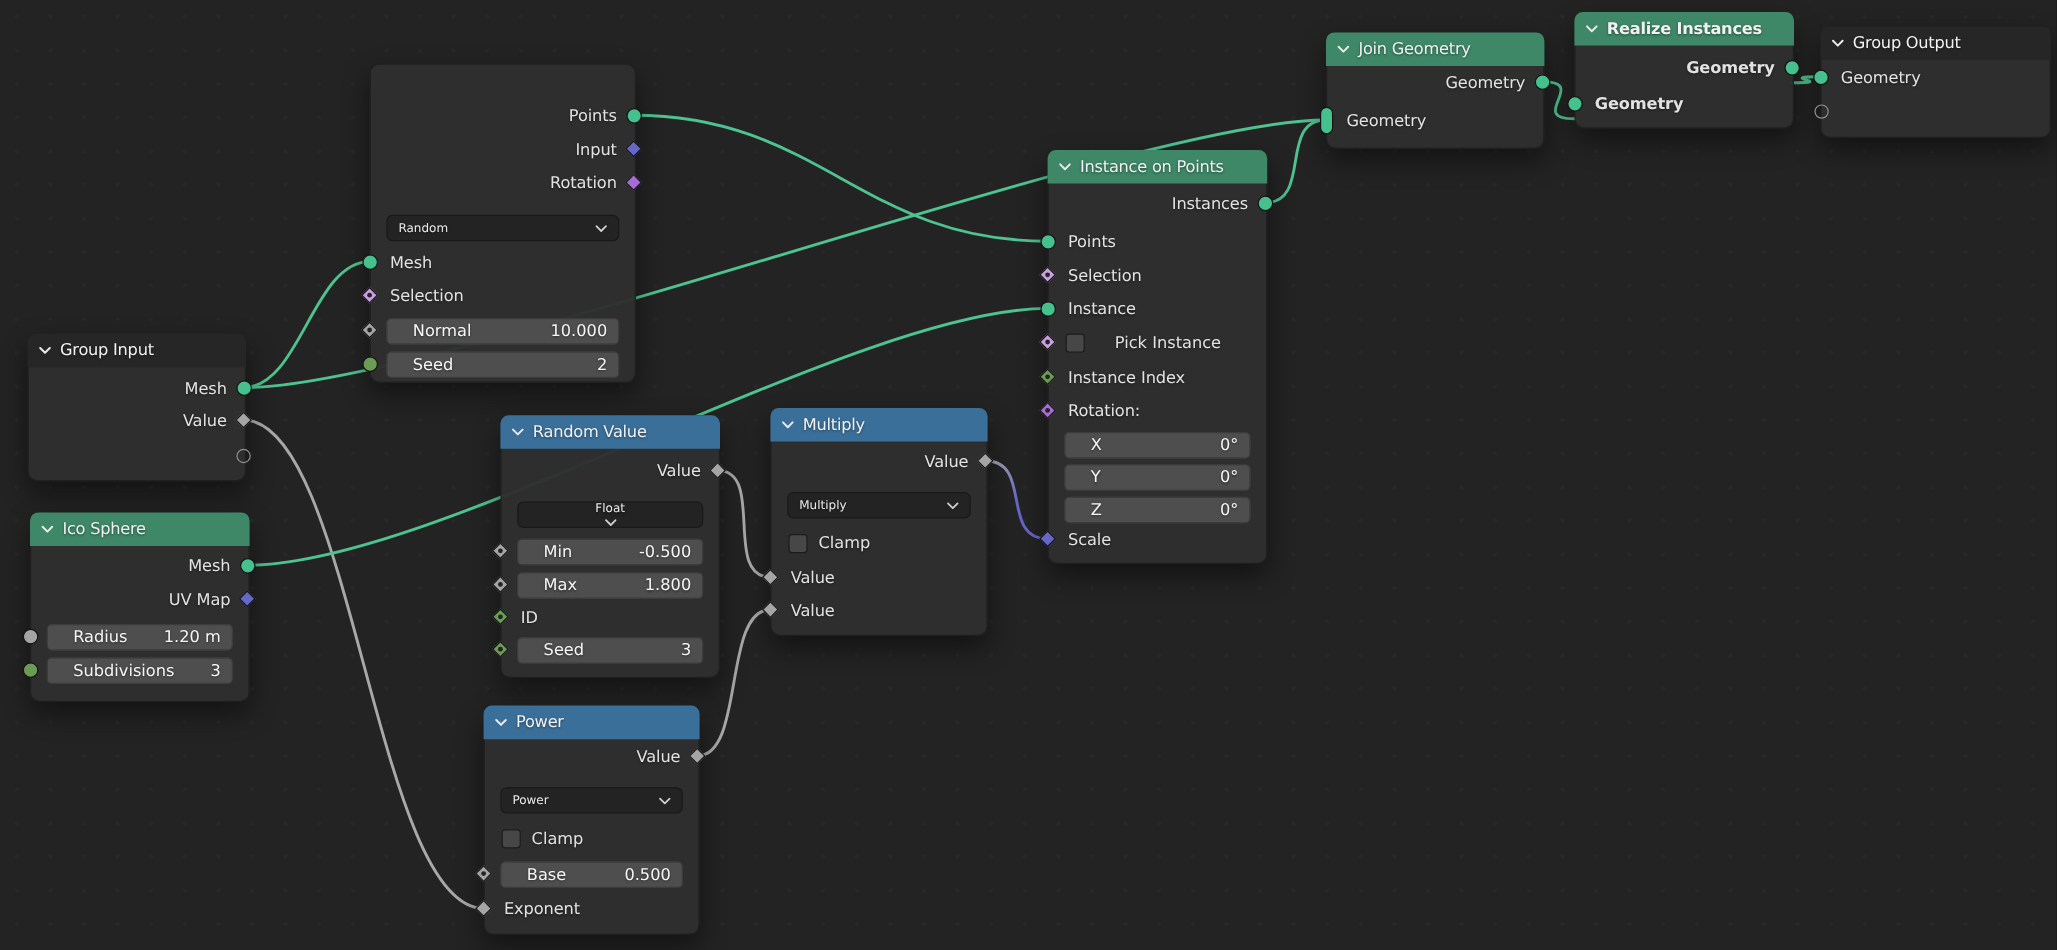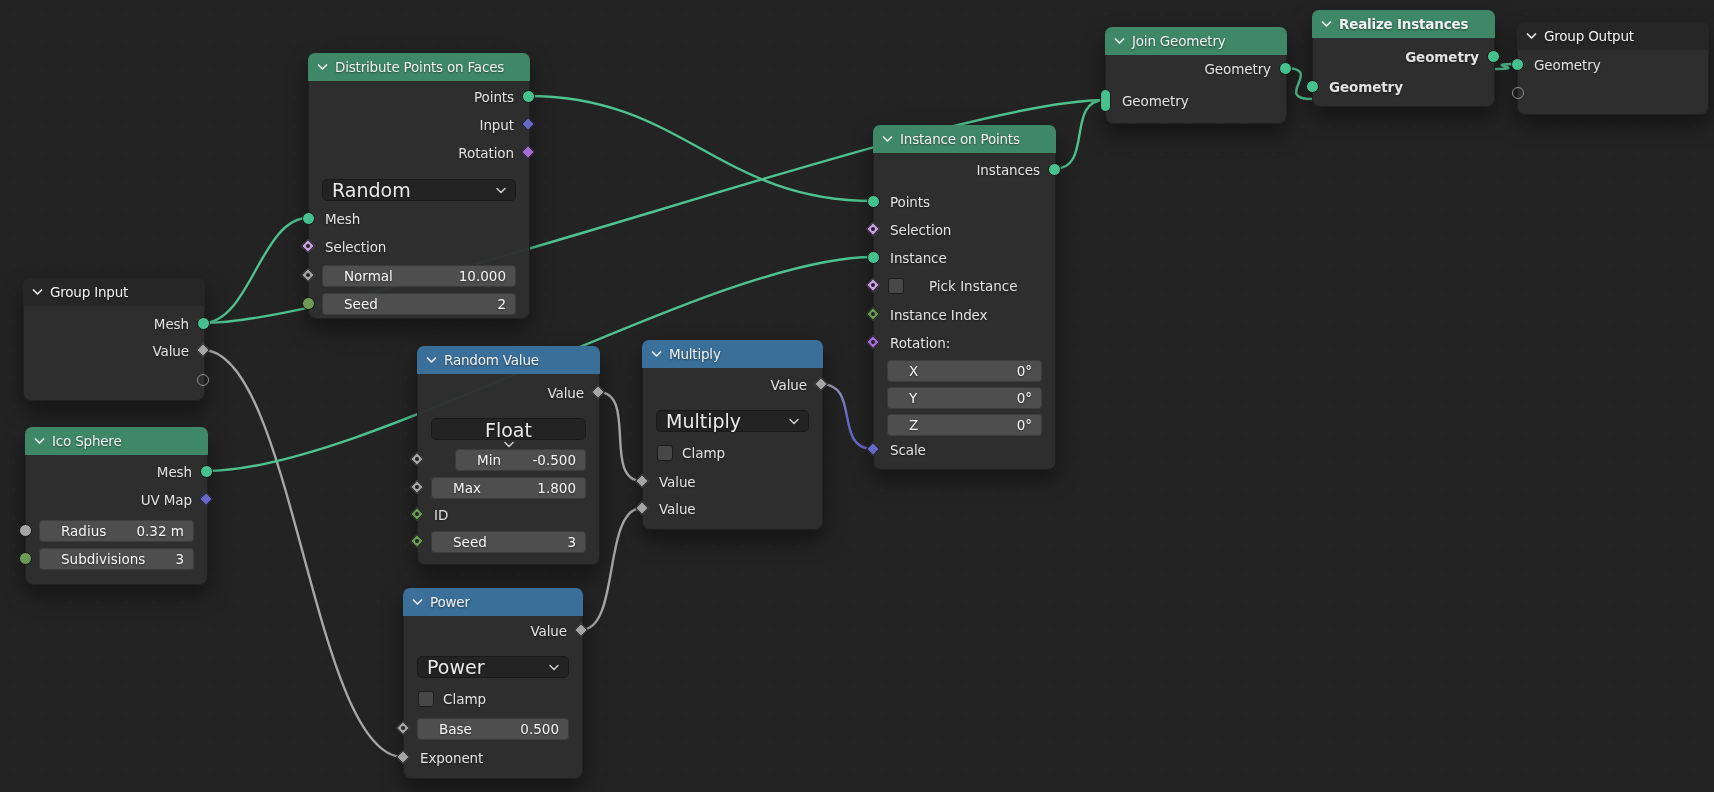--- a/index.html
+++ b/index.html
@@ -37,21 +37,21 @@
     border-radius:4px;display:flex;align-items:center;justify-content:space-between;
     padding:0 10px;box-sizing:border-box;font-size:13.5px;color:#f5f5f5;
     box-shadow:inset 0 0 0 1px rgba(0,0,0,0.22);
     text-shadow:0 1px 2px rgba(0,0,0,0.4);
   }
   .slider .lab{margin-left:12px;}
   .dropdown{
     position:absolute;left:13px;right:13px;height:22px;background:#232323;
     border:1px solid #191919;border-radius:5px;display:flex;align-items:center;
     justify-content:space-between;padding:0 9px;box-sizing:border-box;
-    color:#eaeaea;font-size:19px;text-shadow:0 1px 2px rgba(0,0,0,0.4);
+    color:#eaeaea;font-size:10px;text-shadow:0 1px 2px rgba(0,0,0,0.4);
   }
   .checkrow{position:absolute;left:14px;height:22px;display:flex;align-items:center;gap:9px;
     color:#e2e2e2;font-size:13.5px;text-shadow:0 1px 2px rgba(0,0,0,0.4);}
   .checkbox{width:14px;height:14px;background:#474747;border:1px solid #1c1c1c;border-radius:3px;flex:0 0 auto;}
   .sock{position:absolute;z-index:4;box-sizing:border-box;}
   .sock.circle{width:13px;height:13px;border-radius:50%;border:1px solid #141414;}
   .sock.diamond{width:10px;height:10px;border:1px solid #141414;transform:rotate(45deg);
     display:flex;align-items:center;justify-content:center;}
   .sock.diamond .dot{width:4px;height:4px;border-radius:50%;background:#242424;transform:rotate(-45deg);}
   .sock.virtual{width:12px;height:12px;border-radius:50%;border:1.5px solid #8f8f8f;background:transparent;}
@@ -114,38 +114,30 @@
         <div class="row output" style="top: 33px;">
           <span>Mesh</span>
         </div>
         <span class="sock circle" style="left: 174px; top: 37px; background: rgb(70, 193, 142);"></span>
         <div class="row output" style="top: 61px;">
           <span>UV Map</span>
         </div>
         <span class="sock diamond" style="left: 175px; top: 66px; background: rgb(102, 104, 200);"></span>
         <div class="slider" style="top: 92px;">
           <span class="lab">Radius</span>
-          <span class="val">0.32 m</span>
+          <span class="val">1.20 m</span>
         </div>
         <span class="sock circle" style="left: -7px; top: 96px; background: rgb(165, 165, 165);"></span>
         <div class="slider" style="top: 120px;">
           <span class="lab">Subdivisions</span>
           <span class="val">3</span>
         </div>
         <span class="sock circle" style="left: -7px; top: 124px; background: rgb(107, 155, 84);"></span>
       </div>
       <div class="node" style="left: 308px; top: 53px; width: 220px; height: 264px;">
-        <div class="node-header hdr-green">
-          <span class="chev">
-            <svg width="11" height="8" viewBox="0 0 11 8">
-              <path d="M1.5 2 L5.5 6 L9.5 2" fill="none" stroke="#e8e8e8" stroke-width="1.7" stroke-linecap="round" stroke-linejoin="round"></path>
-            </svg>
-          </span>
-          <span class="title">Distribute Points on Faces</span>
-        </div>
         <div class="row output" style="top: 32px;">
           <span>Points</span>
         </div>
         <span class="sock circle" style="left: 213px; top: 36px; background: rgb(70, 193, 142);"></span>
         <div class="row output" style="top: 60px;">
           <span>Input</span>
         </div>
         <span class="sock diamond" style="left: 214px; top: 65px; background: rgb(102, 104, 200);"></span>
         <div class="row output" style="top: 88px;">
           <span>Rotation</span>
@@ -196,21 +188,21 @@
         </div>
         <span class="sock diamond" style="left: 175px; top: 40px; background: rgb(165, 165, 165);"></span>
         <div class="dropdown" style="top: 71px; flex-direction: column;">
           <span>Float</span>
           <span class="chev">
             <svg width="10" height="7" viewBox="0 0 10 7">
               <path d="M1 1.5 L5 5.5 L9 1.5" fill="none" stroke="#cfcfcf" stroke-width="1.5" stroke-linecap="round" stroke-linejoin="round"></path>
             </svg>
           </span>
         </div>
-        <div class="slider" style="top: 102px; margin-left: 24px;">
+        <div class="slider" style="top: 102px;">
           <span class="lab">Min</span>
           <span class="val">-0.500</span>
         </div>
         <span class="sock diamond" style="left: -6px; top: 107px; background: rgb(165, 165, 165);">
           <span class="dot"></span>
         </span>
         <div class="slider" style="top: 130px;">
           <span class="lab">Max</span>
           <span class="val">1.800</span>
         </div>

